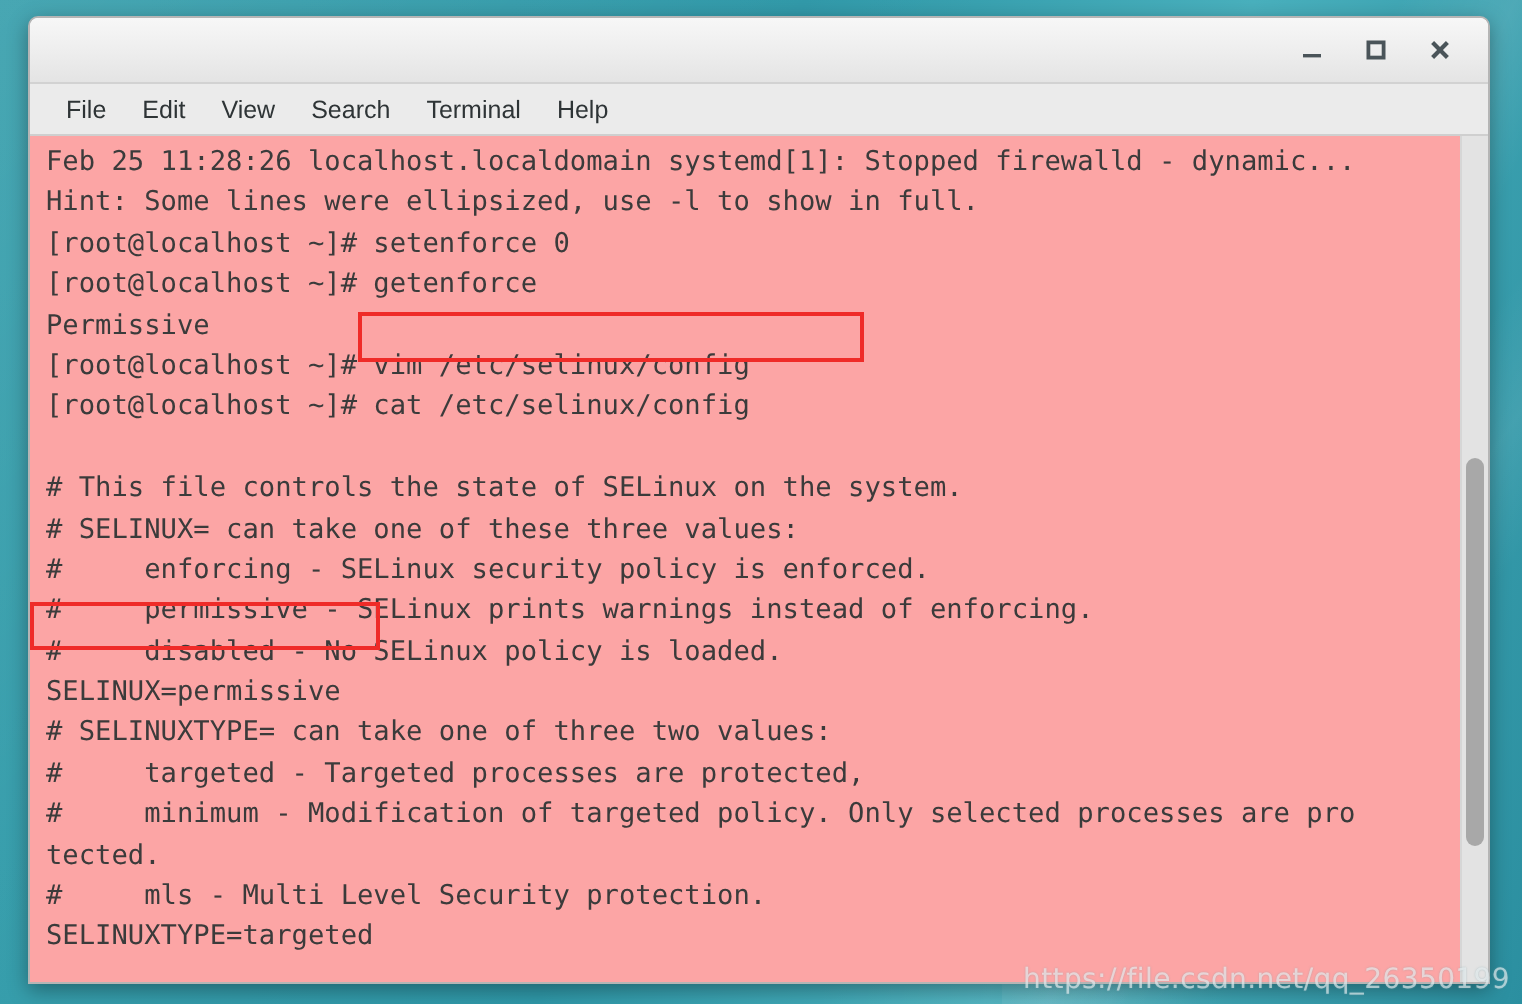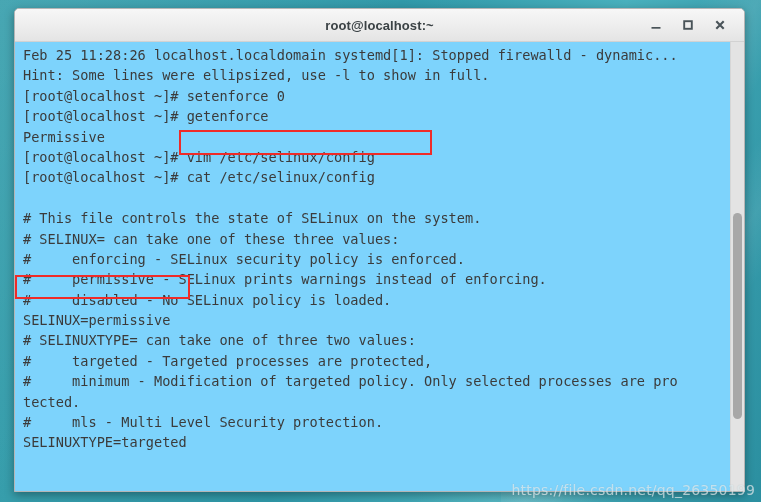--- a/index.html
+++ b/index.html
@@ -127,21 +127,21 @@
     position: relative;
     background: #ffffff;
     overflow: hidden;
   }
   #terminal-screen {
     flex: 1;
     position: relative;
     padding: 3px 0 0 8px;
     box-sizing: border-box;
     overflow: hidden;
-    background: #7dd3fc;
+    background: #fca5a5;
   }
   #term-lines {
     font-family: "DejaVu Sans Mono", "Liberation Mono", monospace;
     font-size: 13.6px;
     line-height: 20.4px;
     color: #3b3b3b;
     white-space: pre;
     letter-spacing: 0px;
   }
   .tline {
@@ -208,40 +208,47 @@
 <body>
 
 <div id="desktop">
   <div class="sheen"></div>
   <div class="sheen2"></div>
 </div>
 
 <div id="terminal-window">
 
   <div id="titlebar">
-    <div id="window-title">root@localhost:~</div>
     <div class="win-buttons">
       <div class="win-btn">
         <svg width="14" height="14" viewBox="0 0 14 14">
             <rect x="2.5" y="9" width="9" height="1.7" fill="#4a5459"></rect>
           </svg>
       </div>
       <div class="win-btn">
         <svg width="14" height="14" viewBox="0 0 14 14">
             <rect x="3.2" y="3.2" width="7.6" height="7.6" fill="none" stroke="#4a5459" stroke-width="1.9"></rect>
           </svg>
       </div>
       <div class="win-btn">
         <svg width="14" height="14" viewBox="0 0 14 14">
           <path d="M3.3 3.3 L10.7 10.7 M10.7 3.3 L3.3 10.7" stroke="#4a5459" stroke-width="2.1" stroke-linecap="butt"></path>
         </svg>
       </div>
     </div>
   </div>
 
+  <div id="menubar">
+    <div class="menu-item">File</div>
+    <div class="menu-item">Edit</div>
+    <div class="menu-item">View</div>
+    <div class="menu-item">Search</div>
+    <div class="menu-item">Terminal</div>
+    <div class="menu-item">Help</div>
+  </div>
 
   <div id="terminal-body">
 
     <div id="terminal-screen">
       <div id="term-lines"><div class="tline">Feb 25 11:28:26 localhost.localdomain systemd[1]: Stopped firewalld - dynamic...</div><div class="tline">Hint: Some lines were ellipsized, use -l to show in full.</div><div class="tline">[root@localhost ~]# setenforce 0</div><div class="tline">[root@localhost ~]# getenforce</div><div class="tline">Permissive</div><div class="tline">[root@localhost ~]# vim /etc/selinux/config</div><div class="tline">[root@localhost ~]# cat /etc/selinux/config</div><div class="tline"></div><div class="tline"># This file controls the state of SELinux on the system.</div><div class="tline"># SELINUX= can take one of these three values:</div><div class="tline">#     enforcing - SELinux security policy is enforced.</div><div class="tline">#     permissive - SELinux prints warnings instead of enforcing.</div><div class="tline">#     disabled - No SELinux policy is loaded.</div><div class="tline">SELINUX=permissive</div><div class="tline"># SELINUXTYPE= can take one of three two values:</div><div class="tline">#     targeted - Targeted processes are protected,</div><div class="tline">#     minimum - Modification of targeted policy. Only selected processes are pro</div><div class="tline">tected.</div><div class="tline">#     mls - Multi Level Security protection.</div><div class="tline">SELINUXTYPE=targeted</div><div class="tline"></div></div>
 
       <div class="redbox" id="redbox-vim" style="border-color: rgb(239, 43, 40);"></div>
       <div class="redbox" id="redbox-selinux" style="border-color: rgb(239, 43, 40);"></div>
     </div>
 

